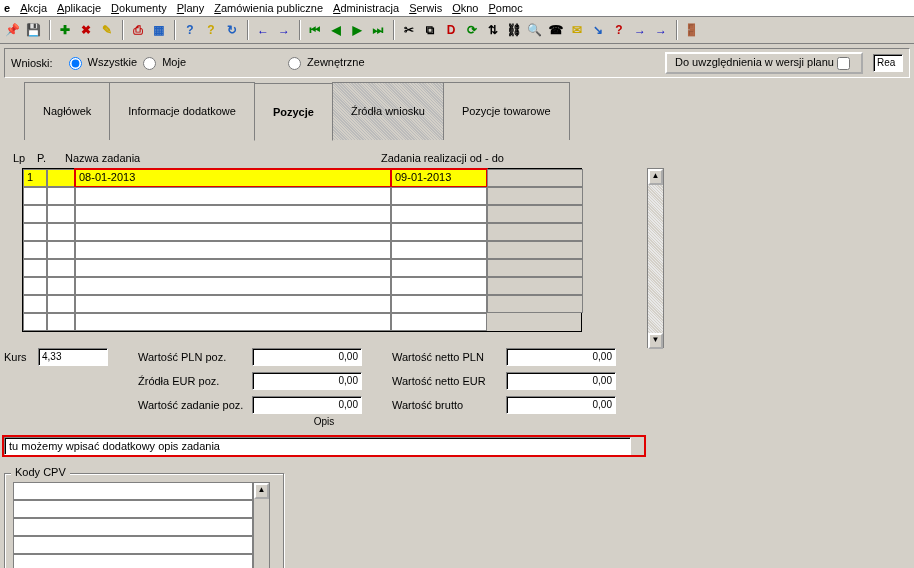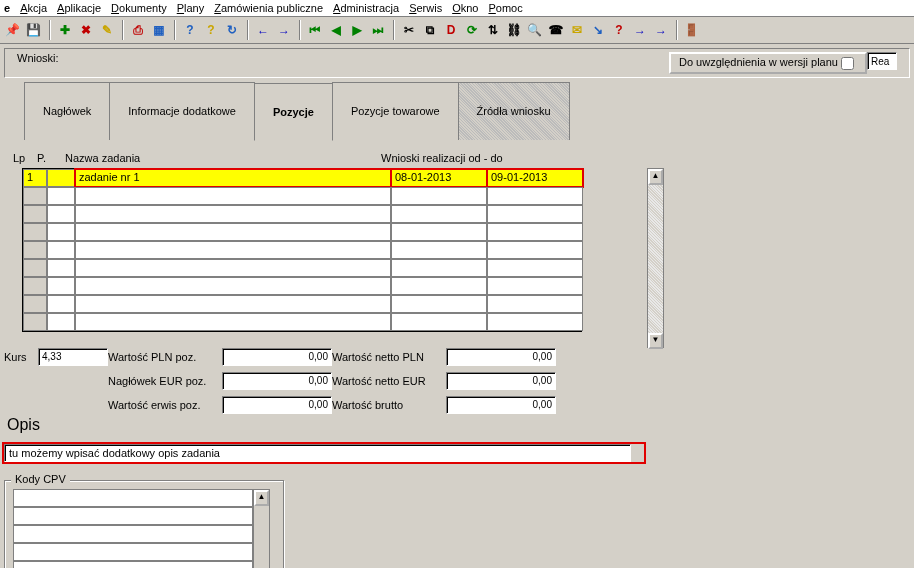--- a/index.html
+++ b/index.html
@@ -35,24 +35,24 @@
     width: 18px; height:18px;
     display:flex; align-items:center; justify-content:center;
     font-size:12px; font-weight:bold;
     border:1px solid transparent;
   }
   .filter-row {
     border:1px solid #fff;
     border-top-color:#808080;
     border-left-color:#808080;
     margin:4px;
-    padding:3px 12px;
+    padding:3px 6px;
     display:flex;
-    align-items:flex-start;
-    gap:0;
+    align-items:center;
+    gap:10px;
     font-size:11px;
   }
   .filter-row label { margin-right:2px; }
   input[type=radio], input[type=checkbox] { vertical-align:middle; margin:0 3px 0 0; }
   .filter-btn {
     background:#d4d0c8;
     border:2px outset #fff;
     padding:2px 8px;
     font-size:11px;
     font-family:inherit;
@@ -129,21 +129,21 @@
     border-right-color:#fff; border-bottom-color:#fff;
     box-shadow: inset 1px 1px 0 #000;
     background:#fff;
     padding:1px 3px;
     height:18px;
     font-size:10px;
     font-family:inherit;
   }
   .inp.ro { text-align:right; }
   .opis-wrap { margin-top:10px; outline:2px solid #e00000; padding:0; }
-  .opis-lbl { font-size:16px; padding:0 3px; }
+  .opis-lbl { font-size:10px; padding:0 3px;text-align:center; }
   .opis-inp {
     width:627px; border:1px solid #808080;
     border-right-color:#fff; border-bottom-color:#fff;
     box-shadow: inset 1px 1px 0 #000;
     background:#fff; padding:2px 4px; font-size:11px; font-family:inherit;
   }
   .right { flex:1; border:1px solid #808080; box-shadow:inset 1px 1px 0 #fff,1px 1px 0 #fff; margin-top:8px; padding:6px; position:relative; height:320px;}
   .right .legend{position:absolute;top:-8px;left:6px;background:#d4d0c8;padding:0 4px;}
   .right .lbl2{font-size:11px; margin-bottom:2px;}
   .right .inp{width:220px; margin-bottom:8px;}
@@ -195,50 +195,50 @@
     <span class="tb-btn" style="color: rgb(32, 96, 192);">↘</span>
     <span class="tb-btn" style="color: rgb(192, 0, 0);">?</span>
     <span class="tb-btn" style="color: rgb(0, 0, 192);">→</span>
     <span class="tb-btn" style="color: rgb(0, 0, 192);">→</span>
     <span class="tb-sep"></span>
     <span class="tb-btn" style="color: rgb(32, 96, 192);">🚪</span>
   </div>
 
 <div class="filter-row">
   <label>Wnioski:</label>
+  <span id="radio-group"><label style="margin-left: 4px;"><input type="radio" name="w" checked="" style=""> Wszystkie</label><label style="margin-left: 4px;"><input type="radio" name="w" style=""> Moje</label><label style="margin-left: 100px;"><input type="radio" name="w" style=""> Zewnętrzne</label></span>
   <span style="flex:1"></span>
   <button class="filter-btn">
     <span>Do uwzględnienia w wersji planu</span>
     <input type="checkbox" style="">
   </button>
   <input class="inp" style="width: 30px;" value="Rea">
 </div>
 
 <div class="tabs" id="tabs">
     <div class="tab">Nagłówek</div>
     <div class="tab">Informacje dodatkowe</div>
     <div class="tab active">Pozycje</div>
+    <div class="tab shaded">Źródła wniosku</div>
     <div class="tab">Pozycje towarowe</div>
-    <div class="tab shaded">Źródła wniosku</div>
   </div>
 
 <div class="content">
   <div class="left">
 
     <div class="grid-wrap" style="margin:28px 0 0 6px;">
       <div class="grid-head-labels">
         <div>Lp</div>
         <div>P.</div>
         <div>Nazwa zadania</div>
-        <div style="grid-column:4/6">Wnioski realizacji od - do</div>
+        <div style="grid-column:4/6">Zadania realizacji od - do</div>
       </div>
       <div class="grid" id="grid">
           <div class="gc sel">1</div>
           <div class="gc sel"></div>
-          <div class="gc sel red-box">zadanie nr 1</div>
           <div class="gc sel red-box">08-01-2013</div>
           <div class="gc sel red-box">09-01-2013</div>
           <div class="gh"></div>
           <div class="gc"></div>
           <div class="gc"></div>
           <div class="gc"></div>
           <div class="gc"></div>
           <div class="gh"></div>
           <div class="gc"></div>
           <div class="gc"></div>
@@ -275,38 +275,38 @@
           <div class="gc"></div>
           <div class="gc"></div>
         </div>
       <div class="grid-scroll">
         <div class="btn">▲</div>
         <div class="track"></div>
         <div class="btn">▼</div>
       </div>
     </div>
 
-    <div style="display:flex; margin-top:10px;">
+    <div style="display:flex; gap:30px; margin-top:10px;">
       <div>
         <div class="val-row">
           <span class="lbl" style="width:30px;text-align:left">Kurs</span>
           <input class="inp" style="width: 70px;" value="4,33">
         </div>
       </div>
       <div>
         <div class="val-row">
             <span class="lbl">Wartość PLN poz.</span>
             <input class="inp ro" style="width: 110px;" value="0,00">
           </div>
         <div class="val-row">
-            <span class="lbl">Nagłówek EUR poz.</span>
-            <input class="inp ro" style="width: 110px;" value="0,00">
-          </div>
-        <div class="val-row">
-            <span class="lbl">Wartość erwis poz.</span>
+            <span class="lbl">Źródła EUR poz.</span>
+            <input class="inp ro" style="width: 110px;" value="0,00">
+          </div>
+        <div class="val-row">
+            <span class="lbl">Wartość zadanie poz.</span>
             <input class="inp ro" style="width: 110px;" value="0,00">
           </div>
       </div>
       <div>
         <div class="val-row">
             <span class="lbl">Wartość netto PLN</span>
             <input class="inp ro" style="width: 110px;" value="0,00">
           </div>
         <div class="val-row">
             <span class="lbl">Wartość netto EUR</span>

